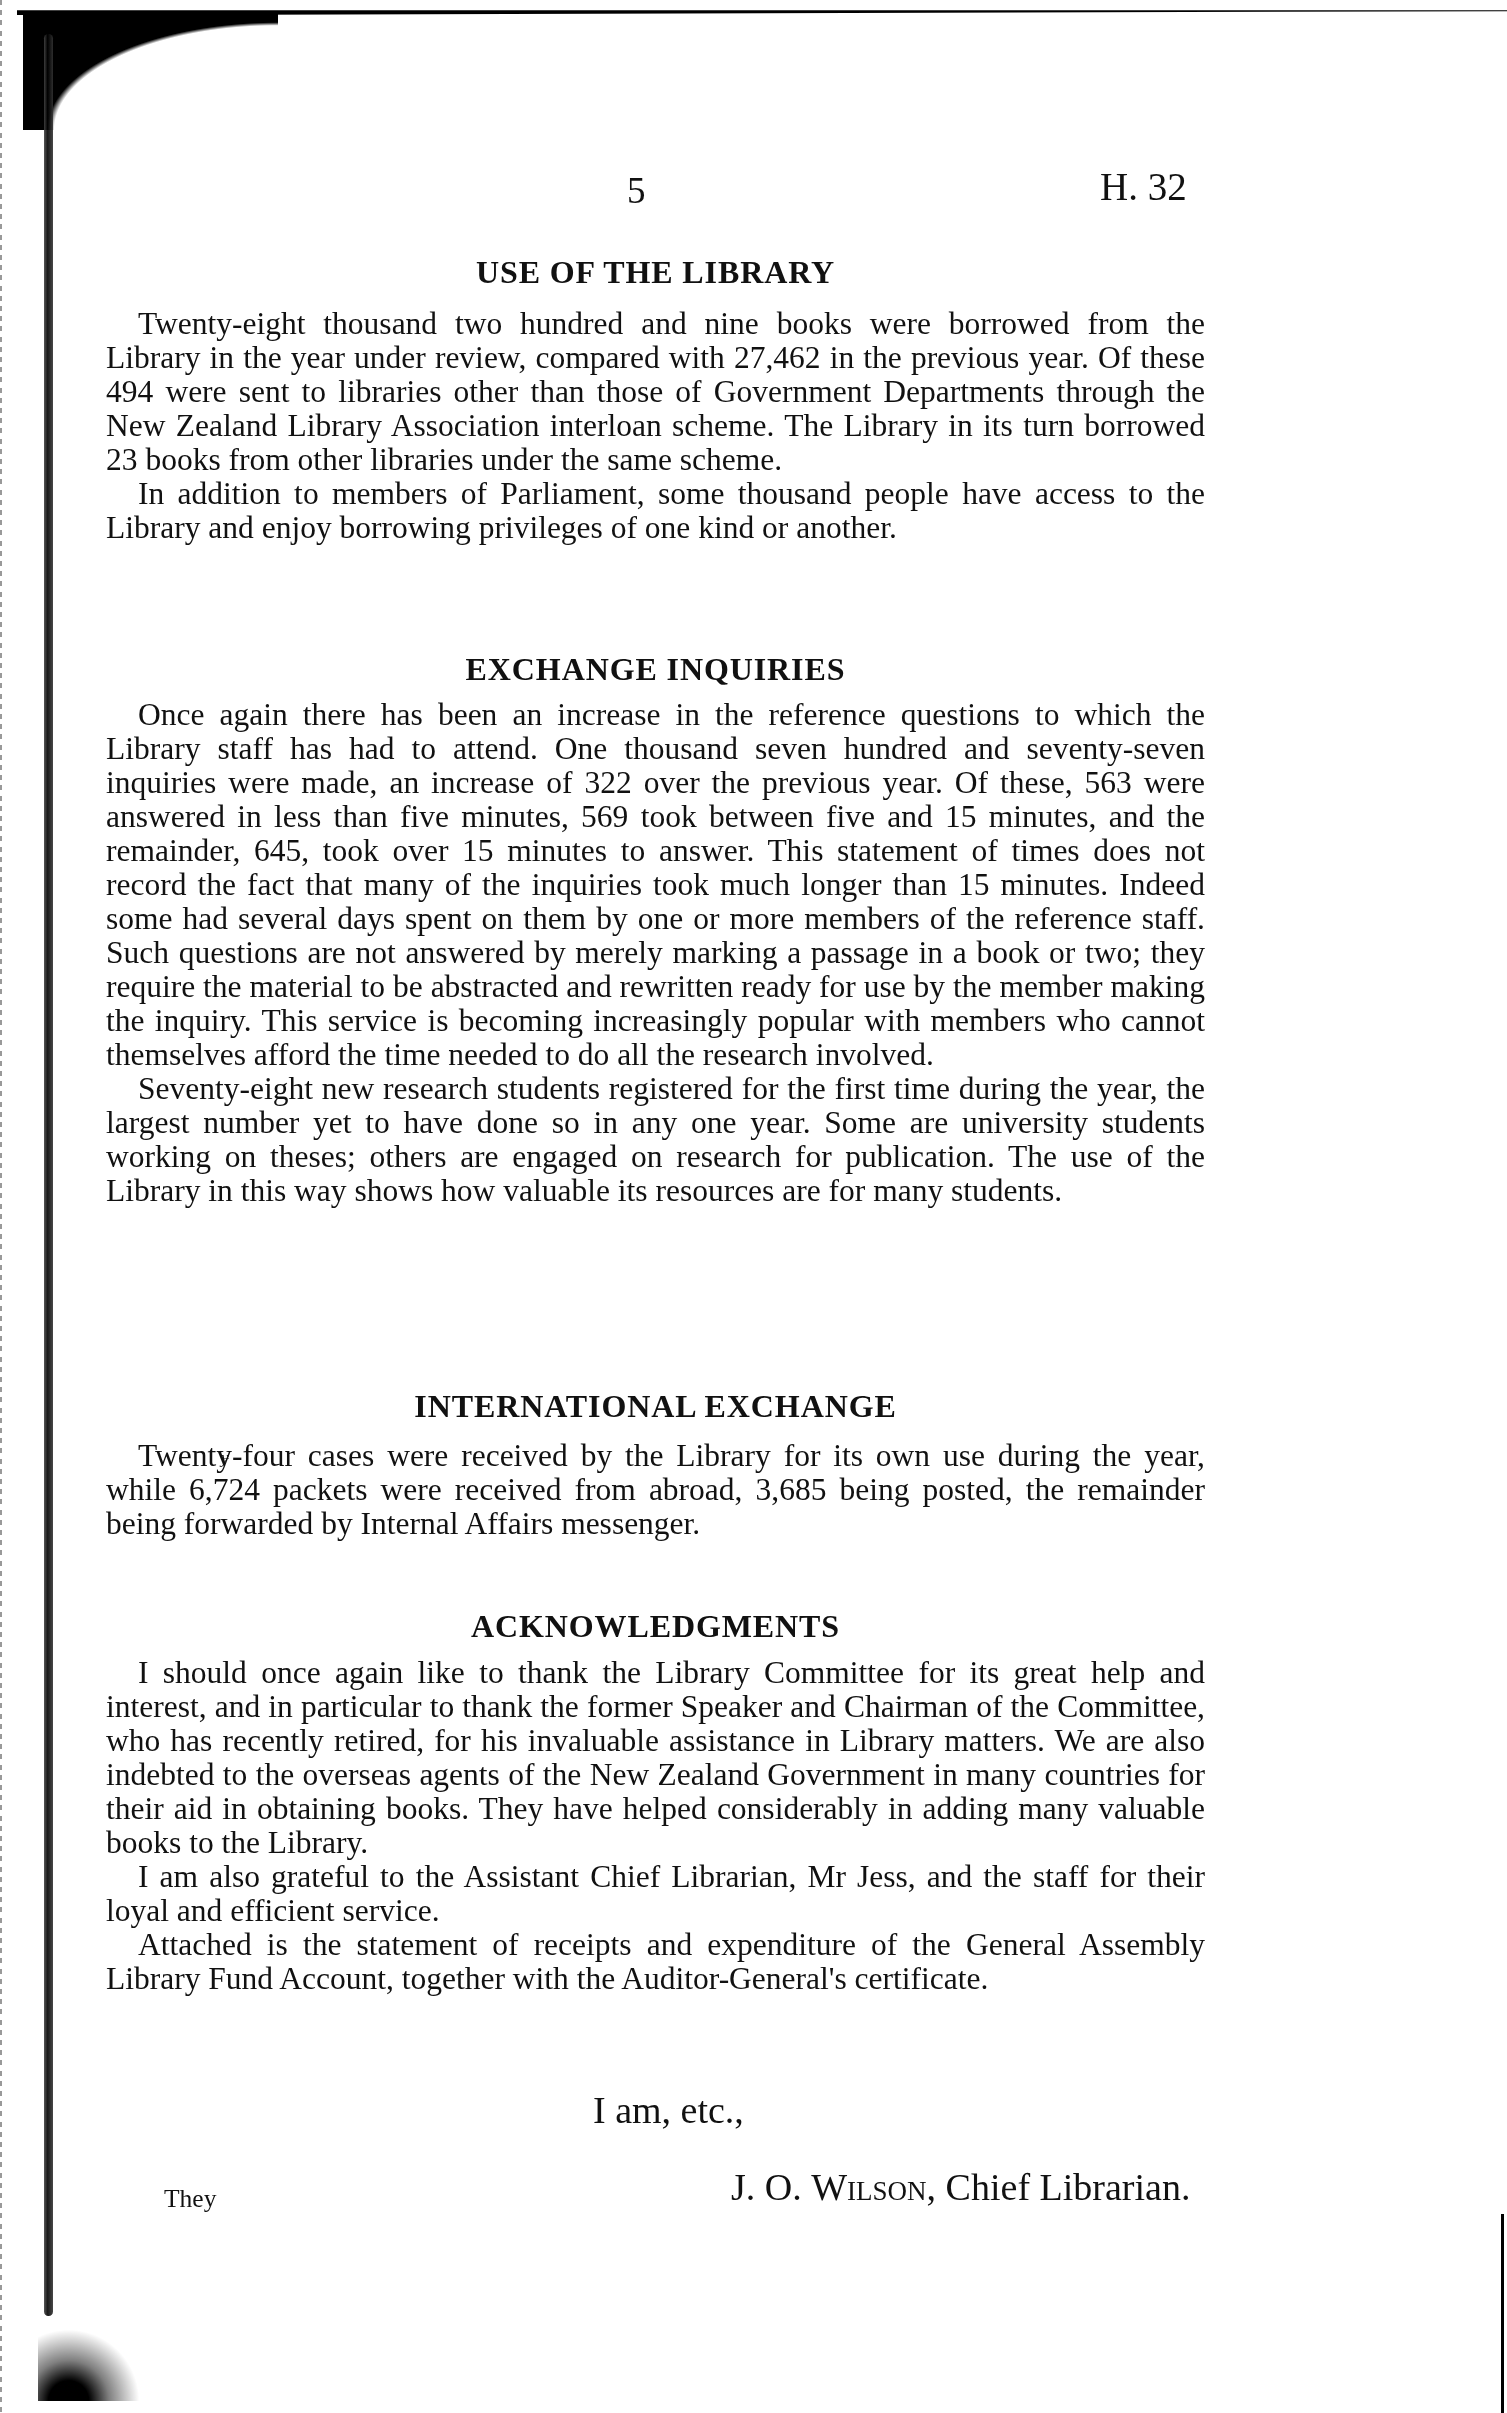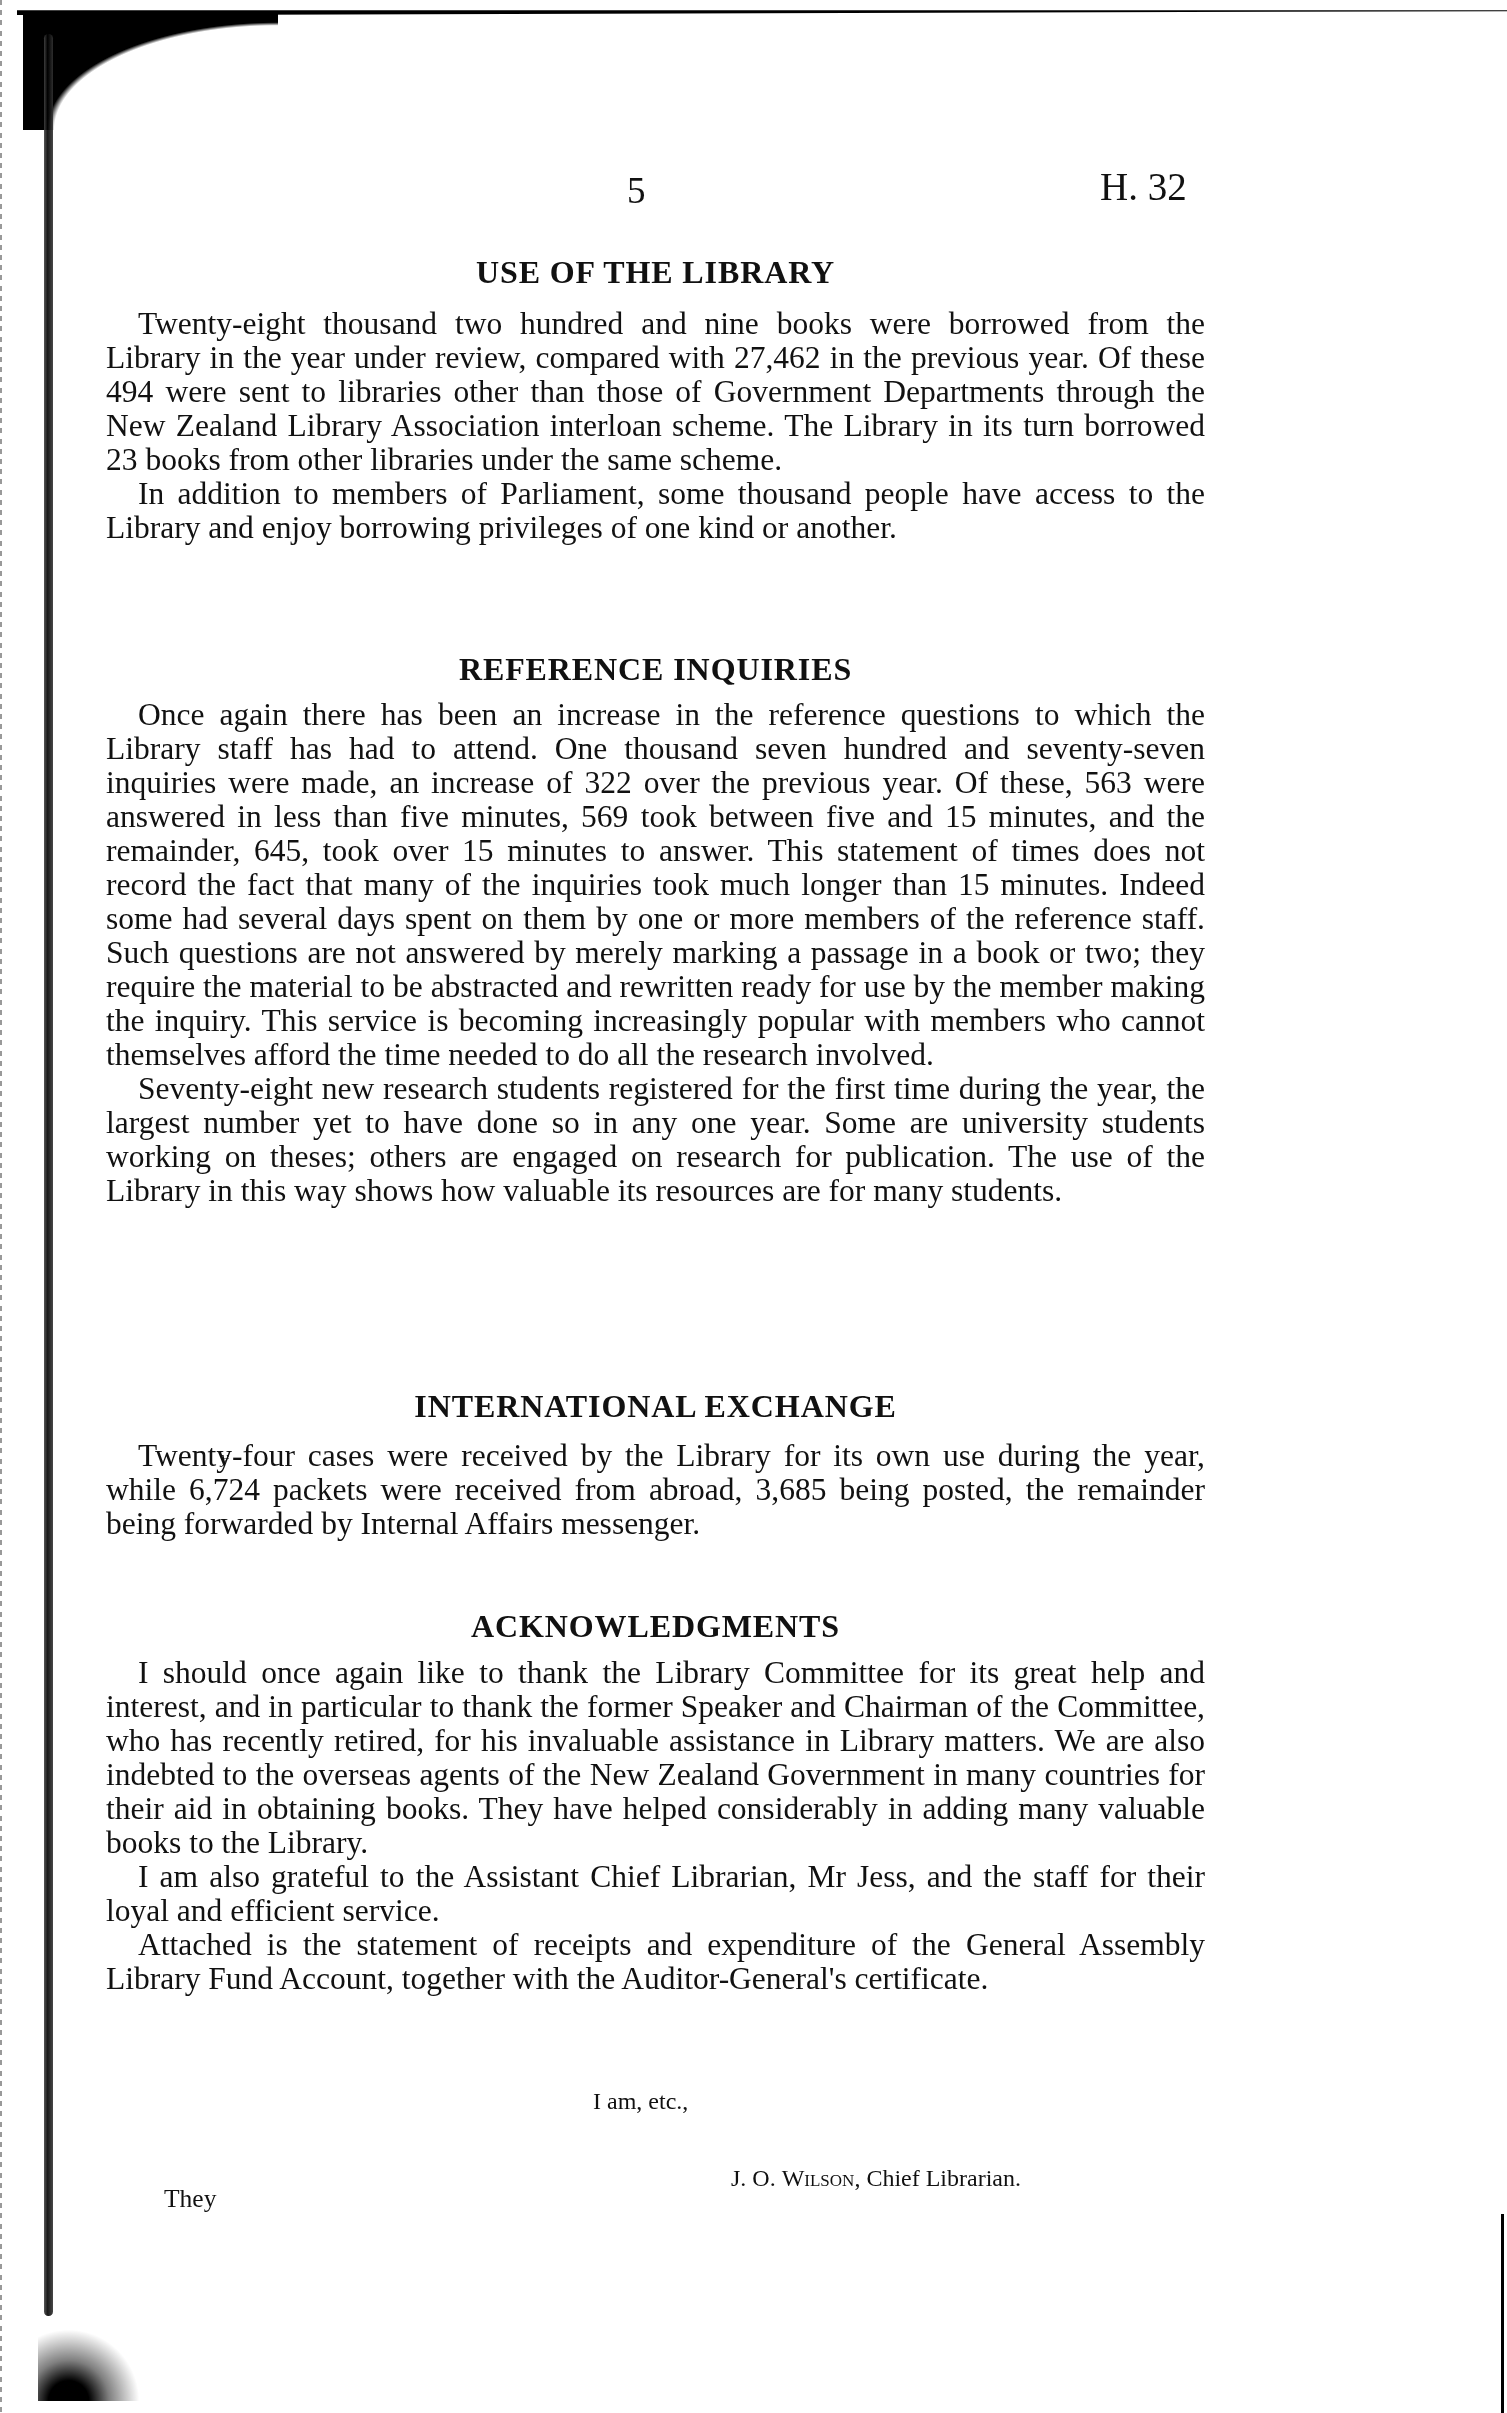--- a/index.html
+++ b/index.html
@@ -14,21 +14,21 @@
          background:radial-gradient(ellipse at 30% 100%, #000 20%, rgba(0,0,0,.5) 40%, transparent 70%); }
   .leftrule { position:absolute; left:0; top:0; width:1.7px; height:2413px;
          background:repeating-linear-gradient(to bottom,#555 0 5.1px,transparent 5.1px 10.2px); opacity:.6; }
   .rightrule { position:absolute; right:3.4px; top:2214px; width:2.6px; height:199px; background:#000; }
   .header-num { position:absolute; top:169px; left:627px; font-size:37px; }
   .header-code { position:absolute; top:164px; left:1100px; font-size:39px; }
   .heading { position:absolute; left:106px; width:1099px; text-align:center; font-size:32px; letter-spacing:0.9px;font-weight:bold; }
   .para-block { position:absolute; left:106px; width:1099px; font-size:31.5px; line-height:34px; text-align:justify; }
   .para-block p { margin:0; text-indent:32px; }
   .mark { position:absolute; left:221px; top:1448px; font-size:17px; font-style:italic; }
-  .closing { position:absolute; font-size:24px; }
+  .closing { position:absolute; font-size:38px; }
   .sc { font-variant:small-caps; }
 </style>
 </head>
 <body>
 
 <div class="leftrule"></div>
 <div class="top-edge"></div>
 <div class="corner-shadow"></div>
 <div class="binding"></div>
 <div class="binding-bottom"></div>
@@ -36,21 +36,21 @@
 
 <div class="header-num">5</div>
 <div class="header-code">H. 32</div>
 
 <div class="heading" style="top:254px;">USE OF THE LIBRARY</div>
 <div class="para-block" style="top:307px;">
   <p>Twenty-eight thousand two hundred and nine books were borrowed from the Library in the year under review, compared with 27,462 in the previous year. Of these 494 were sent to libraries other than those of Government Departments through the New Zealand Library Association interloan scheme. The Library in its turn borrowed 23 books from other libraries under the same scheme.</p>
   <p>In addition to members of Parliament, some thousand people have access to the Library and enjoy borrowing privileges of one kind or another.</p>
 </div>
 
-<div class="heading" style="top:651px;">REFERENCE INQUIRIES</div>
+<div class="heading" style="top:651px;">EXCHANGE INQUIRIES</div>
 <div class="para-block" style="top:698px;">
   <p>Once again there has been an increase in the reference questions to which the Library staff has had to attend. One thousand seven hundred and seventy-seven inquiries were made, an increase of 322 over the previous year. Of these, 563 were answered in less than five minutes, 569 took between five and 15 minutes, and the remainder, 645, took over 15 minutes to answer. This statement of times does not record the fact that many of the inquiries took much longer than 15 minutes. Indeed some had several days spent on them by one or more members of the reference staff. Such questions are not answered by merely marking a passage in a book or two; they require the material to be abstracted and rewritten ready for use by the member making the inquiry. This service is becoming increasingly popular with members who cannot themselves afford the time needed to do all the research involved.</p>
   <p>Seventy-eight new research students registered for the first time during the year, the largest number yet to have done so in any one year. Some are university students working on theses; others are engaged on research for publication. The use of the Library in this way shows how valuable its resources are for many students.</p>
 </div>
 
 <div class="heading" style="top:1388px;">INTERNATIONAL EXCHANGE</div>
 <div class="mark">ɏ</div>
 <div class="para-block" style="top:1439px;">
   <p>Twenty-four cases were received by the Library for its own use during the year, while 6,724 packets were received from abroad, 3,685 being posted, the remainder being forwarded by Internal Affairs messenger.</p>
 </div>

